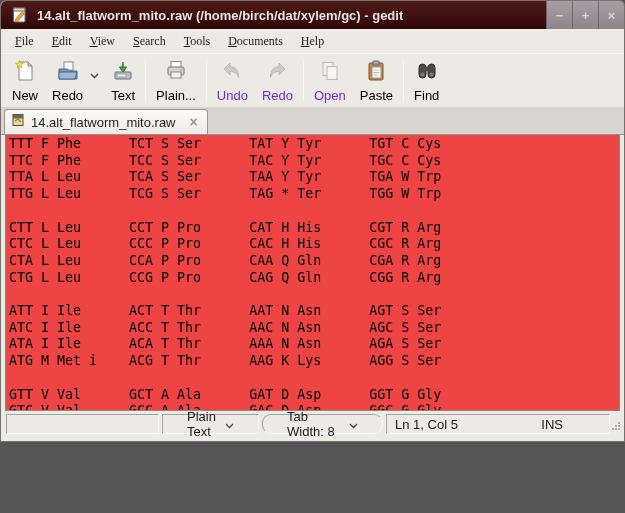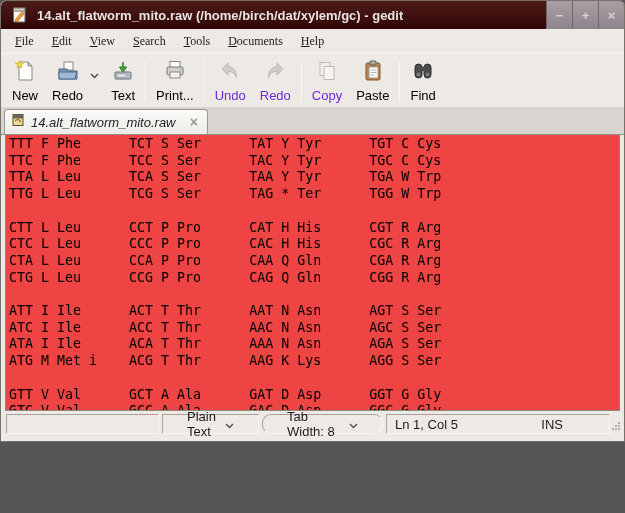--- a/index.html
+++ b/index.html
@@ -55,21 +55,20 @@
   
   .tabbar{
     height:27px;flex:0 0 27px;background:#d8d4cf;display:flex;align-items:flex-end;
     padding-left:3px;border-bottom:1px solid #96918a;
   }
   .tab{
     display:flex;align-items:center;gap:6px;height:25px;
     background:linear-gradient(#fbfaf8,#eeece8);
     border:1px solid #9b968f;border-bottom:none;border-radius:4px 4px 0 0;
     padding:2px 7px 2px 6px;
-    font-style:italic;
   }
   .tab-label{font-size:13px;color:#242424;white-space:nowrap;}
   .tab-close{
     font-size:14px;font-weight:bold;color:#9a9792;line-height:12px;
     padding:0 2px;margin-left:6px;
   }
   
   .editor{
     flex:1 1 auto;background:#ef4444;margin:0 4px;
     border:1px solid #8a8680;border-top:none;overflow:hidden;
@@ -174,21 +173,21 @@
 
     <div class="tool-item">
       <span>
         <svg viewBox="0 0 24 24">
           <rect x="7" y="2.5" width="10" height="6" fill="#fff" stroke="#8a867f"></rect>
           <rect x="4" y="8" width="16" height="8" rx="1.5" fill="#d4d2ce" stroke="#76726c"></rect>
           <rect x="7" y="13" width="10" height="6" fill="#f4f2ef" stroke="#8a867f"></rect>
           <circle cx="17.5" cy="10.5" r="0.9" fill="#7ac0e8"></circle>
         </svg>
       </span>
-      <span>Print...</span>
+      <span>Plain...</span>
     </div>
 
     <div class="tool-sep"></div>
 
     <div class="tool-item disabled">
       <span>
         <svg viewBox="0 0 24 24">
           <path d="M10 4 L4 10 L10 16 V12.5 C14.5 12.5 17 14.5 18.5 18.5 C18.8 11.5 15 7.8 10 7.6 Z" fill="#cfccc5" stroke="#b5b1aa" stroke-width="0.8"></path>
         </svg>
       </span>
@@ -207,21 +206,21 @@
     <div class="tool-sep"></div>
 
 
     <div class="tool-item disabled">
       <span>
         <svg viewBox="0 0 24 24">
           <rect x="5" y="3.5" width="10" height="13" fill="#f2f0ec" stroke="#bdb9b2"></rect>
           <rect x="9" y="7.5" width="10" height="13" fill="#f7f5f2" stroke="#bdb9b2"></rect>
         </svg>
       </span>
-      <span>Copy</span>
+      <span>Open</span>
     </div>
 
     <div class="tool-item">
       <span>
         <svg viewBox="0 0 24 24">
           <rect x="5" y="4" width="14" height="17" rx="1.5" fill="#bf8448" stroke="#875422"></rect>
           <rect x="9" y="2" width="6" height="4" rx="1" fill="#a6abb2" stroke="#5e636a"></rect>
           <rect x="8" y="8" width="9" height="11" fill="#fff" stroke="#9a968f"></rect>
           <line x1="9.5" y1="11" x2="15.5" y2="11" stroke="#b9b5ae"></line>
           <line x1="9.5" y1="13.5" x2="15.5" y2="13.5" stroke="#b9b5ae"></line>

